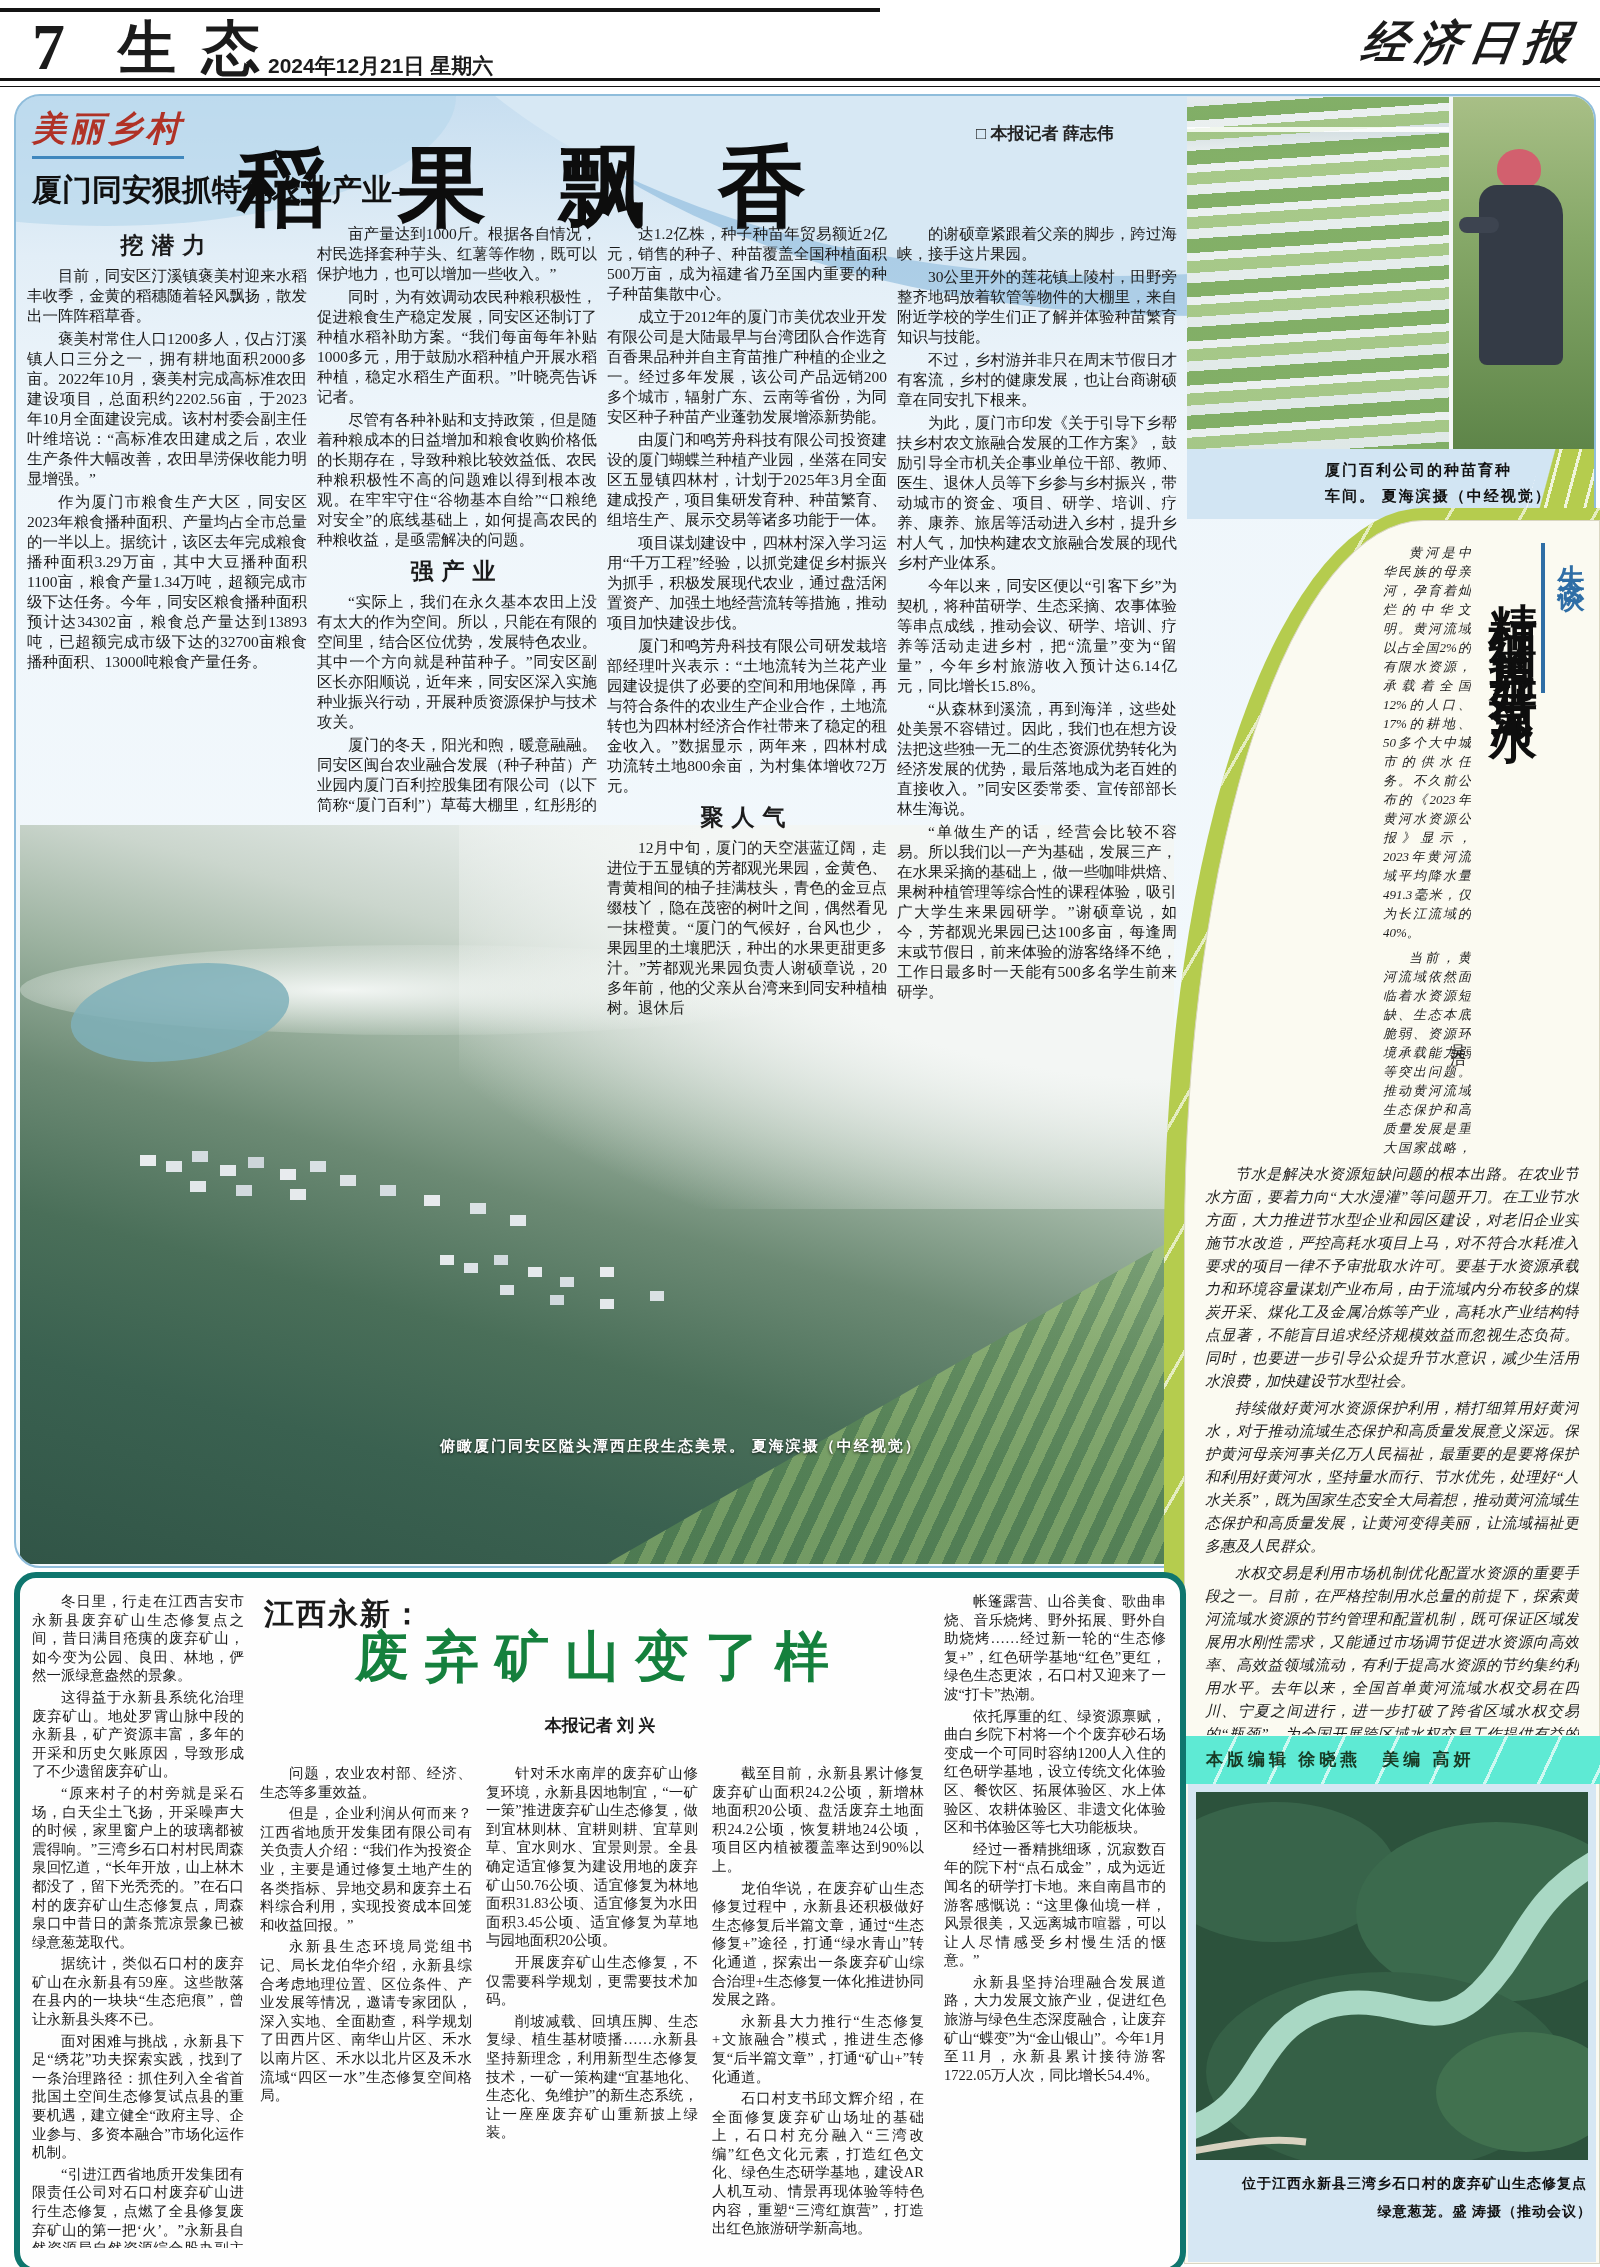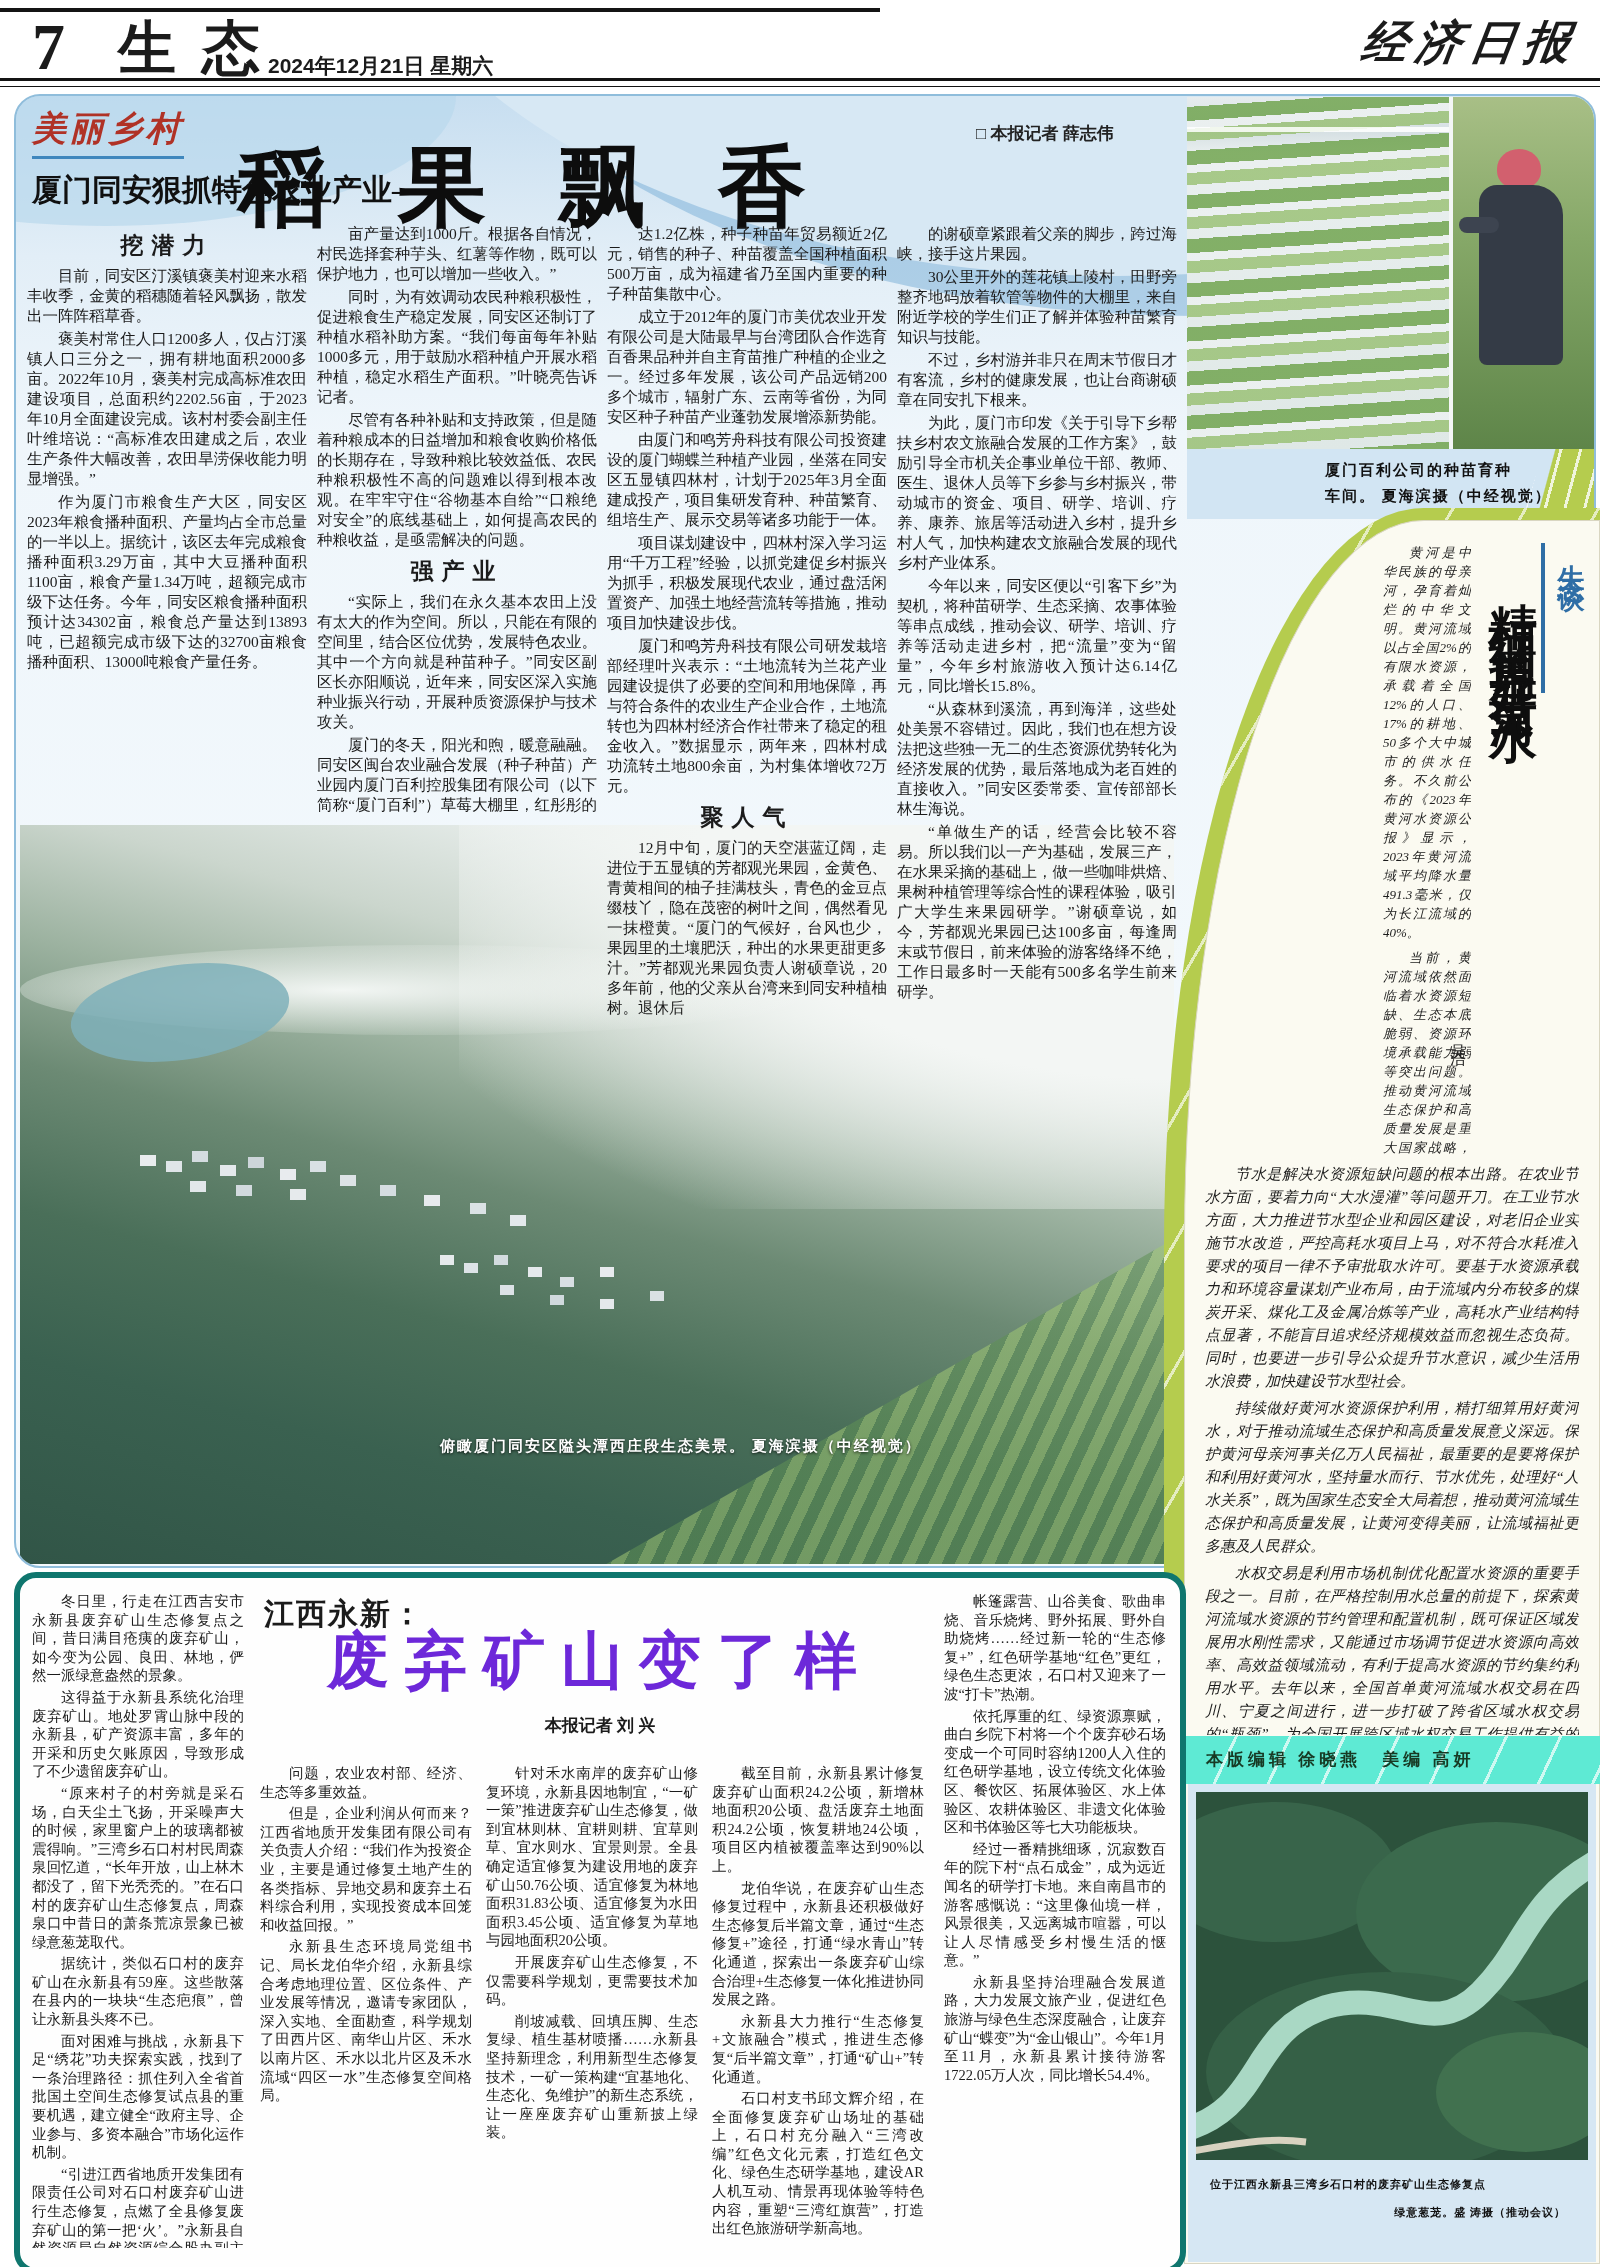--- a/index.html
+++ b/index.html
@@ -102,33 +102,33 @@
   .eco-body{position:absolute;left:20px;top:642px;width:374px;height:572px;font-size:15px;line-height:23px;
      text-align:justify;font-style:italic;overflow:hidden;}
   .eco-body .para{margin:0 0 4px;}
   .eco-band{position:absolute;left:1184px;top:1736px;width:416px;height:48px;background:#5eead4;overflow:hidden;}
   .eco-band:after{content:"";position:absolute;inset:0;
      background:repeating-linear-gradient(115deg,rgba(255,255,255,0) 0 46px,rgba(255,255,255,.7) 46px 49px);}
   .credits{position:absolute;left:22px;top:0;line-height:48px;font-size:17px;font-weight:bold;
      letter-spacing:4px;color:#173a24;z-index:2;}
   .river-panel{position:absolute;left:1188px;top:1784px;width:408px;height:478px;background:#d6e7f3;}
   .river-photo{position:absolute;left:8px;top:8px;width:392px;height:368px;overflow:hidden;background:#2c523c;}
-  .river-caption{position:absolute;left:0;top:386px;width:378px;font-size:11px;font-weight:bold;
+  .river-caption{position:absolute;left:26px;top:386px;width:378px;font-size:14px;font-weight:bold;
      line-height:28px;letter-spacing:1px;color:#111;}
   .river-cap-l1{text-indent:2em;}
   .river-cap-l2{display:flex;justify-content:flex-end;}
   
   .bottombox{position:absolute;left:14px;top:1572px;width:1160px;height:690px;border:6px solid #0f766e;
      border-radius:22px;background:#fefefe;overflow:hidden;}
   .bcol{position:absolute;width:212px;font-size:14.5px;line-height:18.6px;text-align:justify;
      overflow:hidden;color:#1b1b1b;}
   .b-headblock{position:absolute;left:240px;top:10px;width:680px;height:170px;}
   .b-prefix{position:absolute;left:4px;top:6px;font-size:30px;font-weight:bold;letter-spacing:2px;}
-  .b-title{position:absolute;left:0;top:42px;width:680px;text-align:center;font-size:62px;font-weight:bold;
-     letter-spacing:16px;line-height:1;color:#6d28d9;white-space:nowrap;font-family:Liberation Serif, serif;}
+  .b-title{position:absolute;left:0;top:42px;width:680px;text-align:center;font-size:54px;font-weight:bold;
+     letter-spacing:16px;line-height:1;color:#15803d;white-space:nowrap;font-family:Liberation Serif, serif;}
   .b-byline{position:absolute;left:0;top:126px;width:680px;text-align:center;font-size:17px;font-weight:bold;}
 </style>
 </head>
 <body>
 
 <div id="page">
 
   <div class="rule-top"></div>
   <div class="pagenum">7</div>
   <div class="secname">生态</div>

